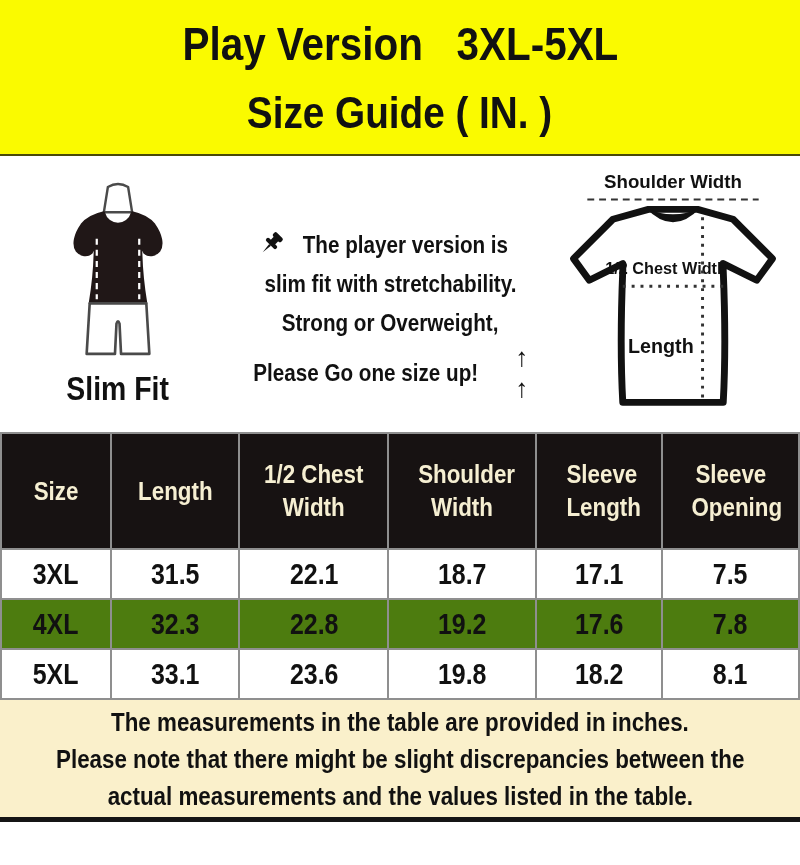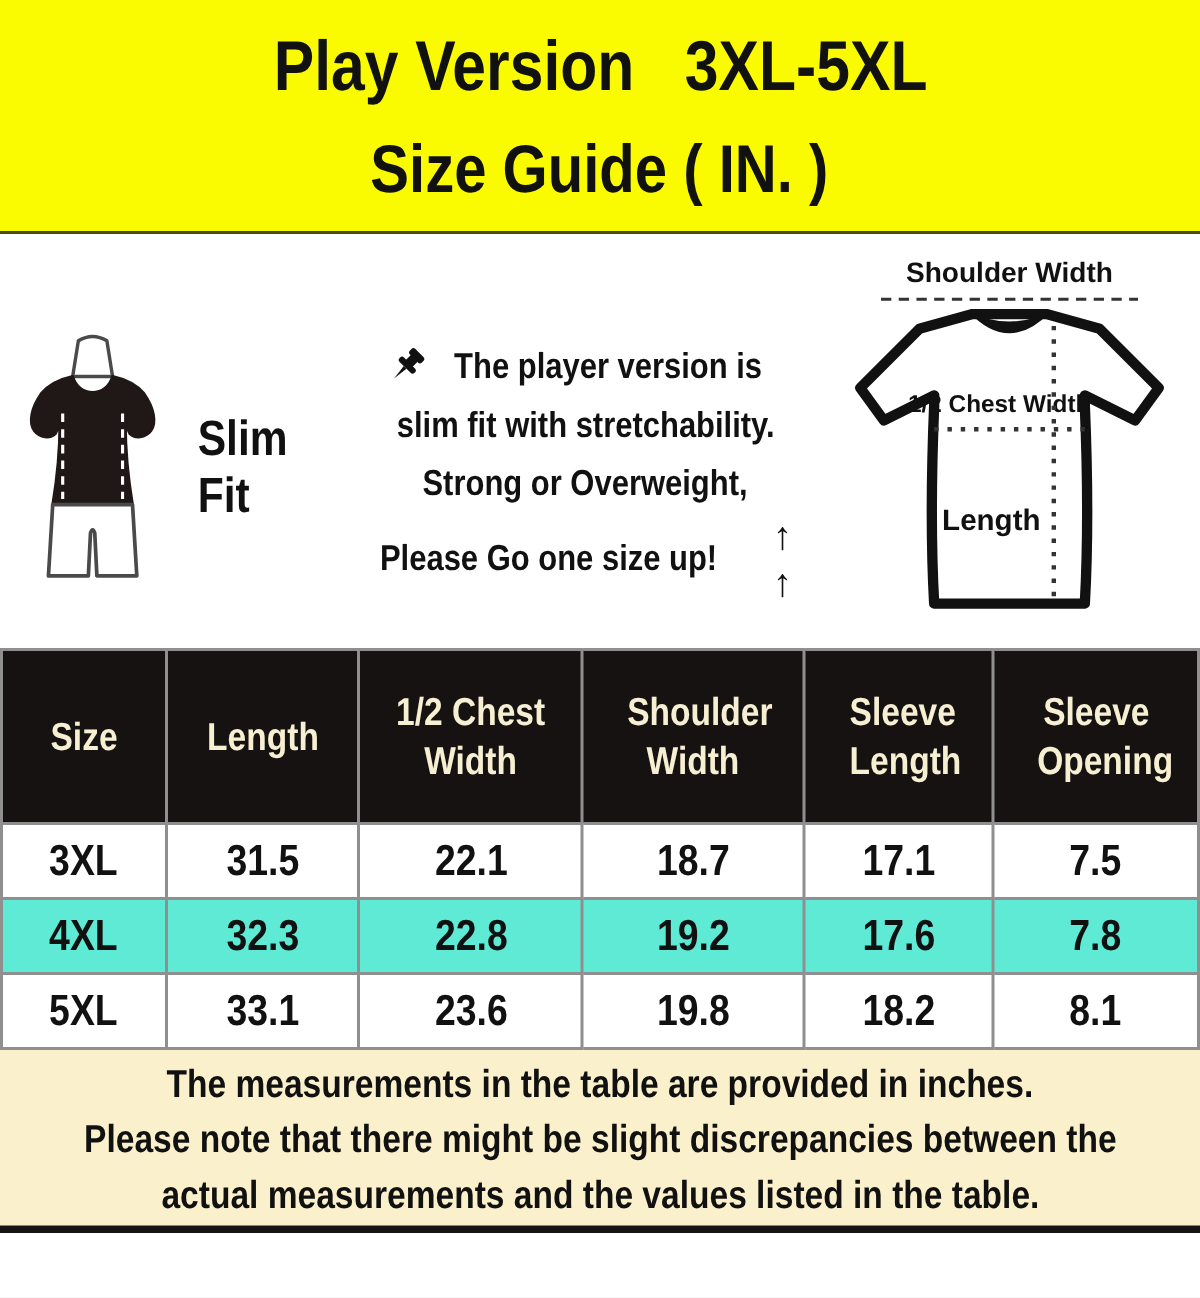--- a/index.html
+++ b/index.html
@@ -26,21 +26,21 @@
     gap: 16px;
   }
   .banner .l1 { font-size: 47px; font-weight: 700; white-space: pre; letter-spacing: 0px; }
   .banner .l2 { font-size: 45px; font-weight: 700; white-space: pre; }
 
   
   .info {
     height: 276px; background: #ffffff;
     display: flex; align-items: stretch;
   }
-  .fit-col { width: 235px; display: flex; flex-direction: row; align-items: center; justify-content: flex-start; padding-top: 26px; }
+  .fit-col { width: 235px; display: flex; flex-direction: column; align-items: center; justify-content: flex-start; padding-top: 26px; }
   .fit-col svg { display: block; }
   .fit-caption { font-size: 33px; font-weight: 700; margin-top: 8px; }
 
   .note-col {
     width: 310px; display: flex; flex-direction: column; justify-content: center;
     align-items: center; text-align: center; padding-top: 40px;
   }
   .note-line { font-size: 24px; font-weight: 700; line-height: 39px; white-space: nowrap; }
   .note-row { display: flex; align-items: center; justify-content: center; gap: 0; }
   .pin { width: 30px; height: 30px; flex: 0 0 auto; }
@@ -51,21 +51,21 @@
 
   
   table.sizes { width: 100%; border-collapse: collapse; table-layout: fixed; }
   table.sizes th, table.sizes td { border: 2px solid #8f8f8f; text-align: center; vertical-align: middle; }
   table.sizes th {
     background: #171212; color: #f6efd2;
     height: 116px; font-size: 26px; font-weight: 700; line-height: 33px;
     border-color: #8f8f8f;
   }
   table.sizes td { height: 50px; font-size: 29px; font-weight: 700; background: #ffffff; }
-  table.sizes tr.alt td { background: #5eead4; }
+  table.sizes tr.alt td { background: #4d7c0f; }
   col.c1 { width: 13.75%; } col.c2 { width: 16.1%; } col.c3 { width: 18.7%; }
   col.c4 { width: 18.5%; } col.c5 { width: 15.8%; } col.c6 { width: 17.15%; }
 
   
   .footer {
     height: 117px; background: #faf0cb;
     display: flex; flex-direction: column; align-items: center; justify-content: center;
     text-align: center; padding-top: 2px;
   }
   .footer .f-line { font-size: 26px; font-weight: 700; line-height: 37px; white-space: nowrap; }

